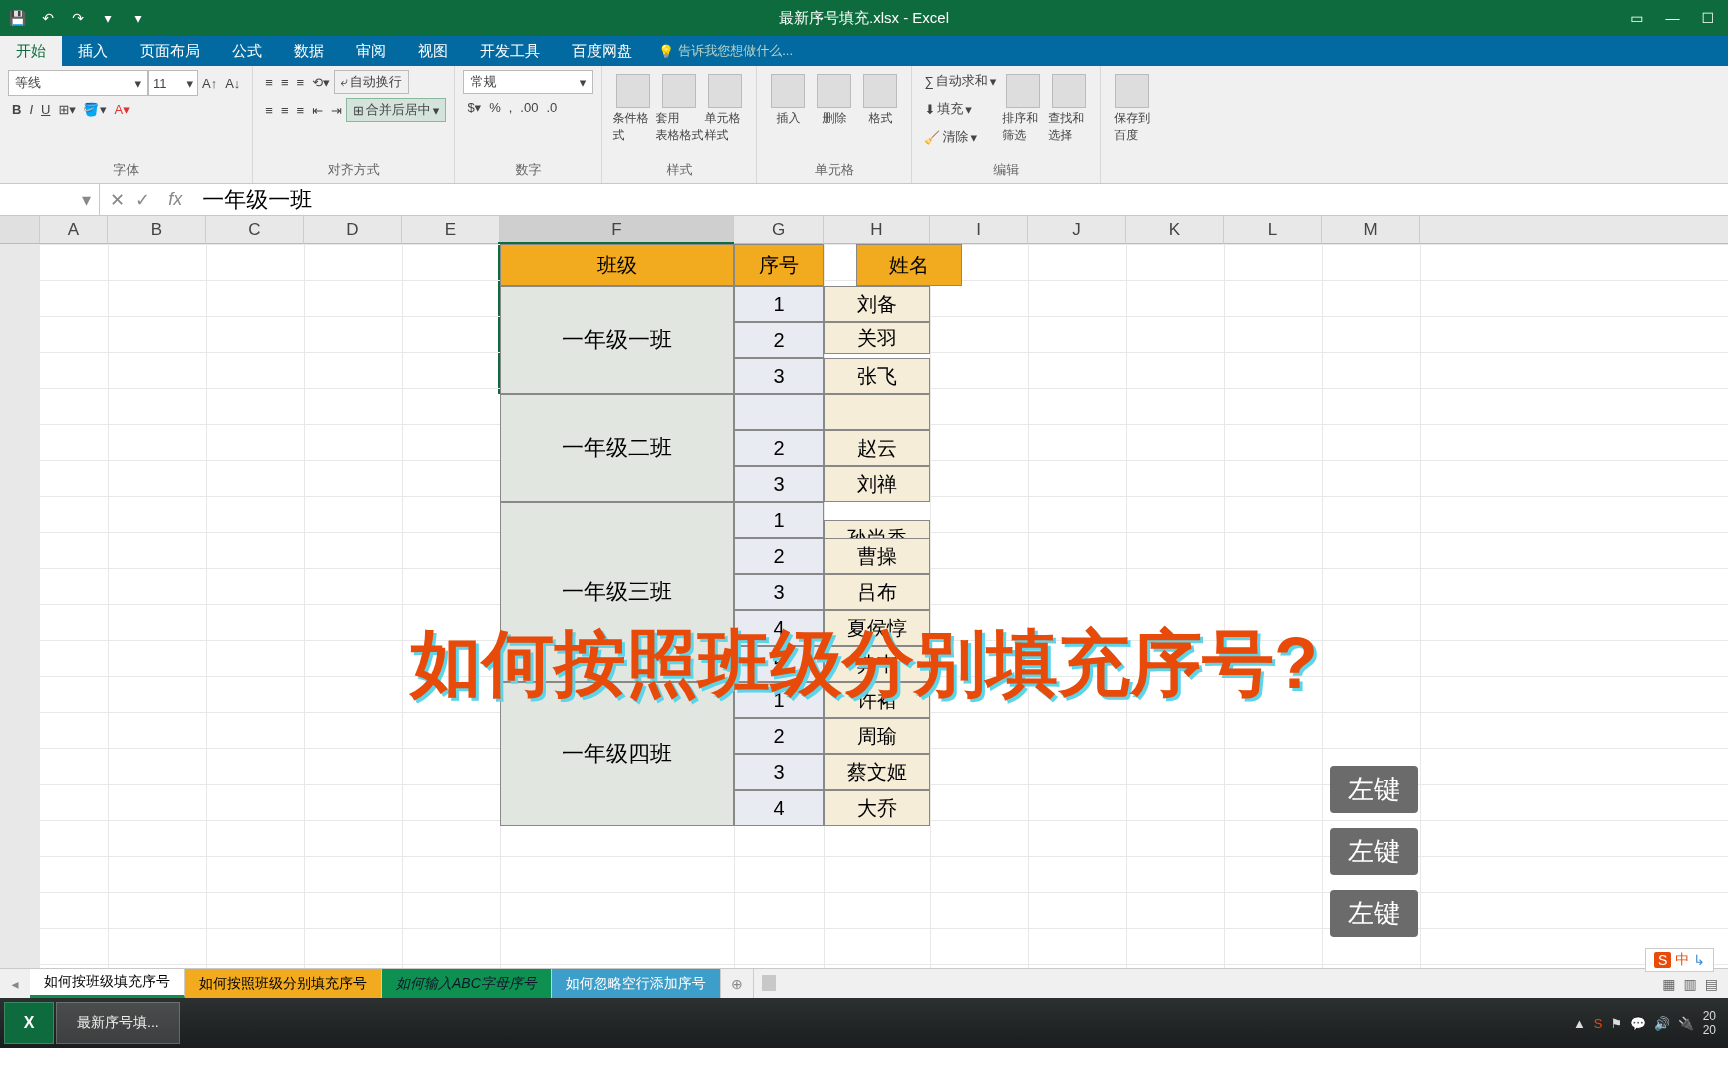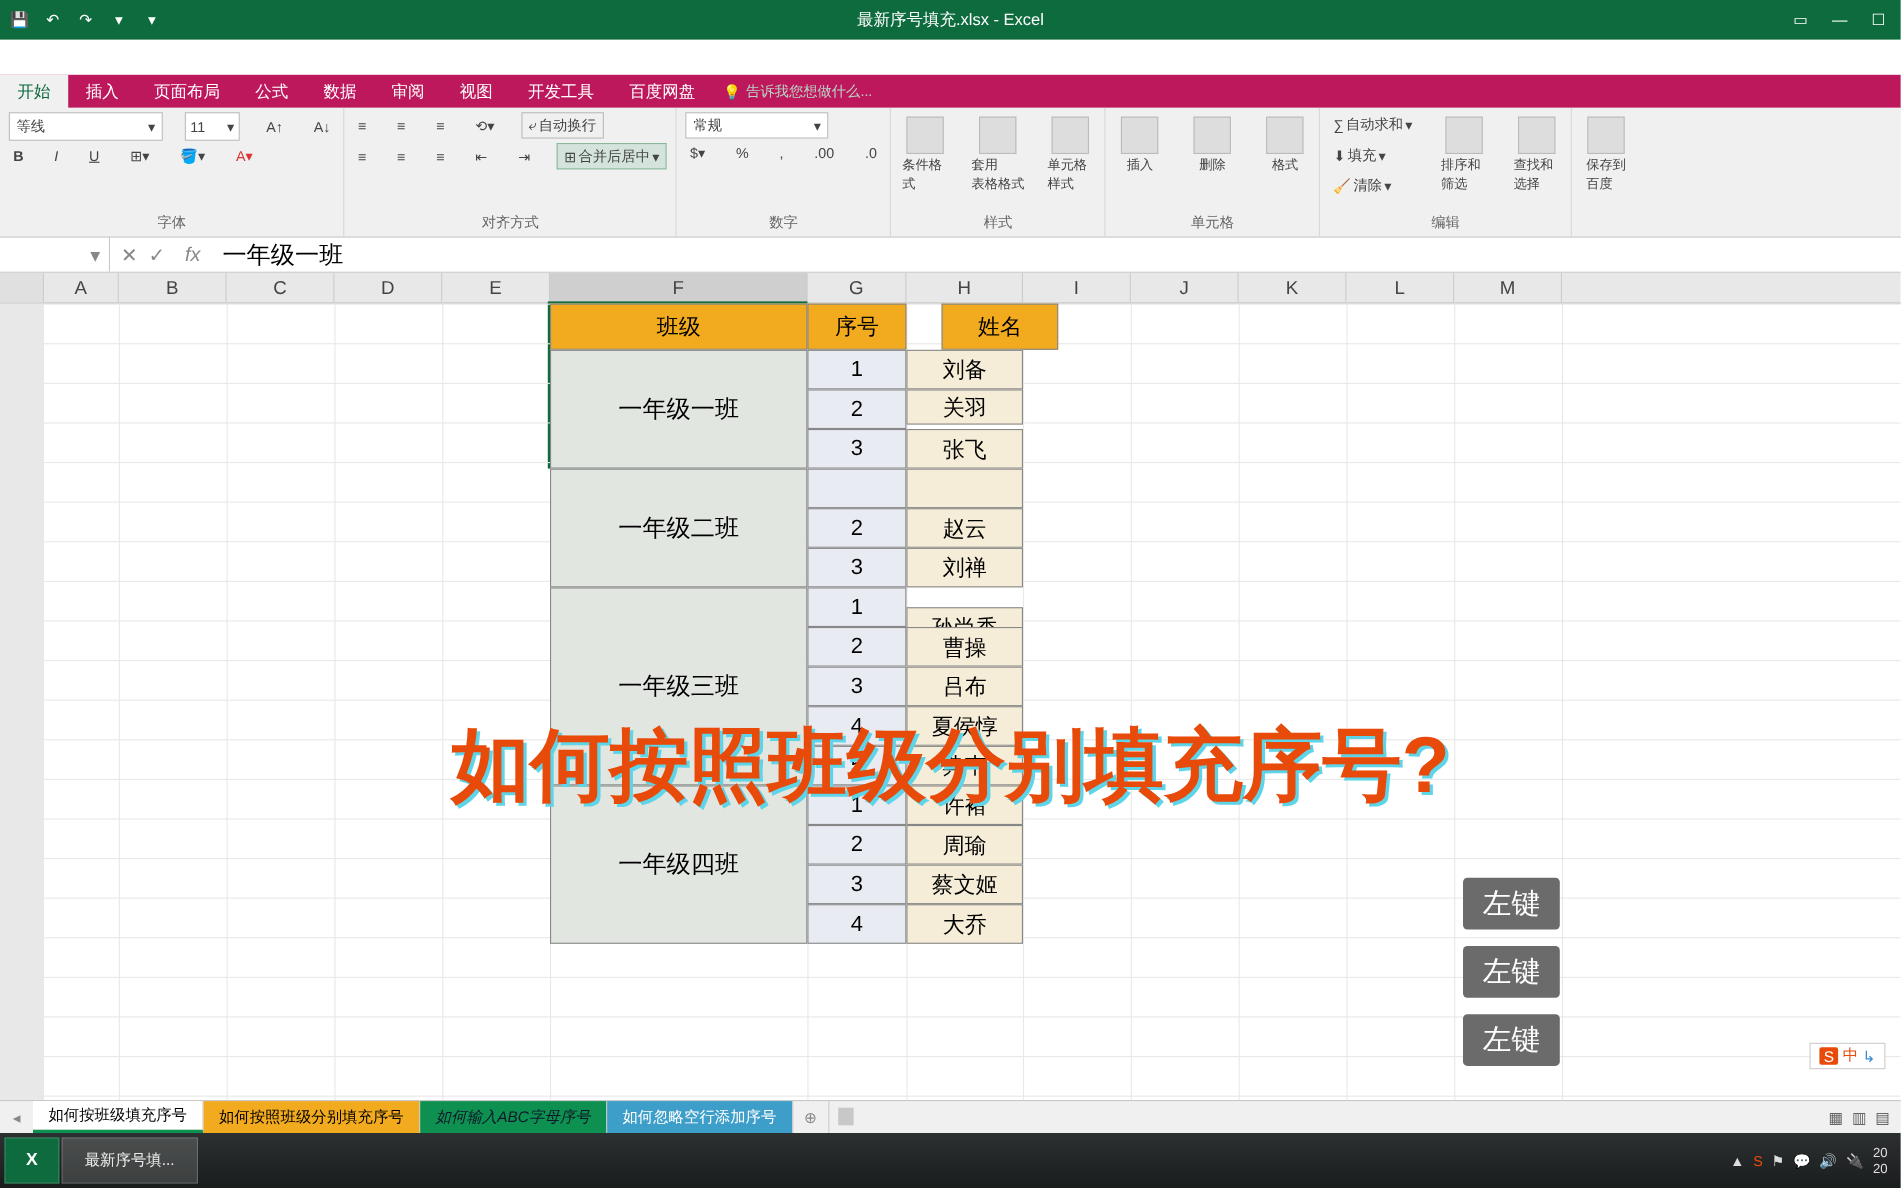--- a/index.html
+++ b/index.html
@@ -6,30 +6,30 @@
 body { background:#fff; width:1728px; height:1080px; overflow:hidden; position:relative; }
 
 
 .titlebar { height:36px; background:#0d6b3e; display:flex; align-items:center; color:#fff; position:relative; }
 .titlebar .qat { display:flex; gap:10px; padding-left:8px; }
 .titlebar .qat span { width:20px; height:20px; display:flex; align-items:center; justify-content:center; font-size:14px; cursor:pointer; }
 .titlebar .title { position:absolute; left:50%; transform:translateX(-50%); font-size:15px; }
 .titlebar .winctl { margin-left:auto; display:flex; gap:22px; padding-right:14px; font-size:14px; }
 
 
-.tabs { height:30px; background:#be185d; display:flex; align-items:flex-start; color:#fff; font-size:15px;margin-top:32px; }
+.tabs { height:30px; background:#0369a1; display:flex; align-items:flex-start; color:#fff; font-size:15px; }
 .tabs .tab { padding:6px 16px; cursor:pointer; }
 .tabs .tab.active { background:#f0f0f0; color:#0d6b3e; }
 .tabs .tell { color:#b8d4c6; padding:6px 10px; font-size:13px; display:flex; align-items:center; gap:4px; }
 
 
 .ribbon { height:118px; background:#f0f0f0; border-bottom:1px solid #c8c8c8; display:flex; font-size:13px; color:#444; }
 .group { border-right:1px solid #d8d8d8; padding:4px 8px 2px; display:flex; flex-direction:column; justify-content:space-between; align-items:center; }
 .group .rows { display:flex; flex-direction:column; gap:4px; }
-.group .row { display:flex; align-items:center; gap:20px; }
+.group .row { display:flex; align-items:center; gap:0; }
 .group .lbl { font-size:13px; color:#666; text-align:center; padding-bottom:2px; }
 .btn { padding:2px 4px; cursor:pointer; display:inline-flex; align-items:center; gap:2px; }
 .fontname { width:140px; height:26px; border:1px solid #bbb; background:#fff; padding:0 6px; display:flex; align-items:center; justify-content:space-between; }
 .fontsize { width:50px; height:26px; border:1px solid #bbb; background:#fff; padding:0 4px; display:flex; align-items:center; justify-content:space-between; }
 .bigicon { width:46px; display:flex; flex-direction:column; align-items:center; gap:2px; font-size:12px; cursor:pointer; padding:4px 2px; }
 .bigicon .ico { width:34px; height:34px; background:#ddd; border:1px solid #bbb; }
 .dropdown { border:1px solid #bbb; background:#fff; padding:2px 6px; display:flex; align-items:center; justify-content:space-between; }
 
 
 .fbar { height:32px; border-bottom:1px solid #c8c8c8; display:flex; align-items:center; font-size:18px; }

